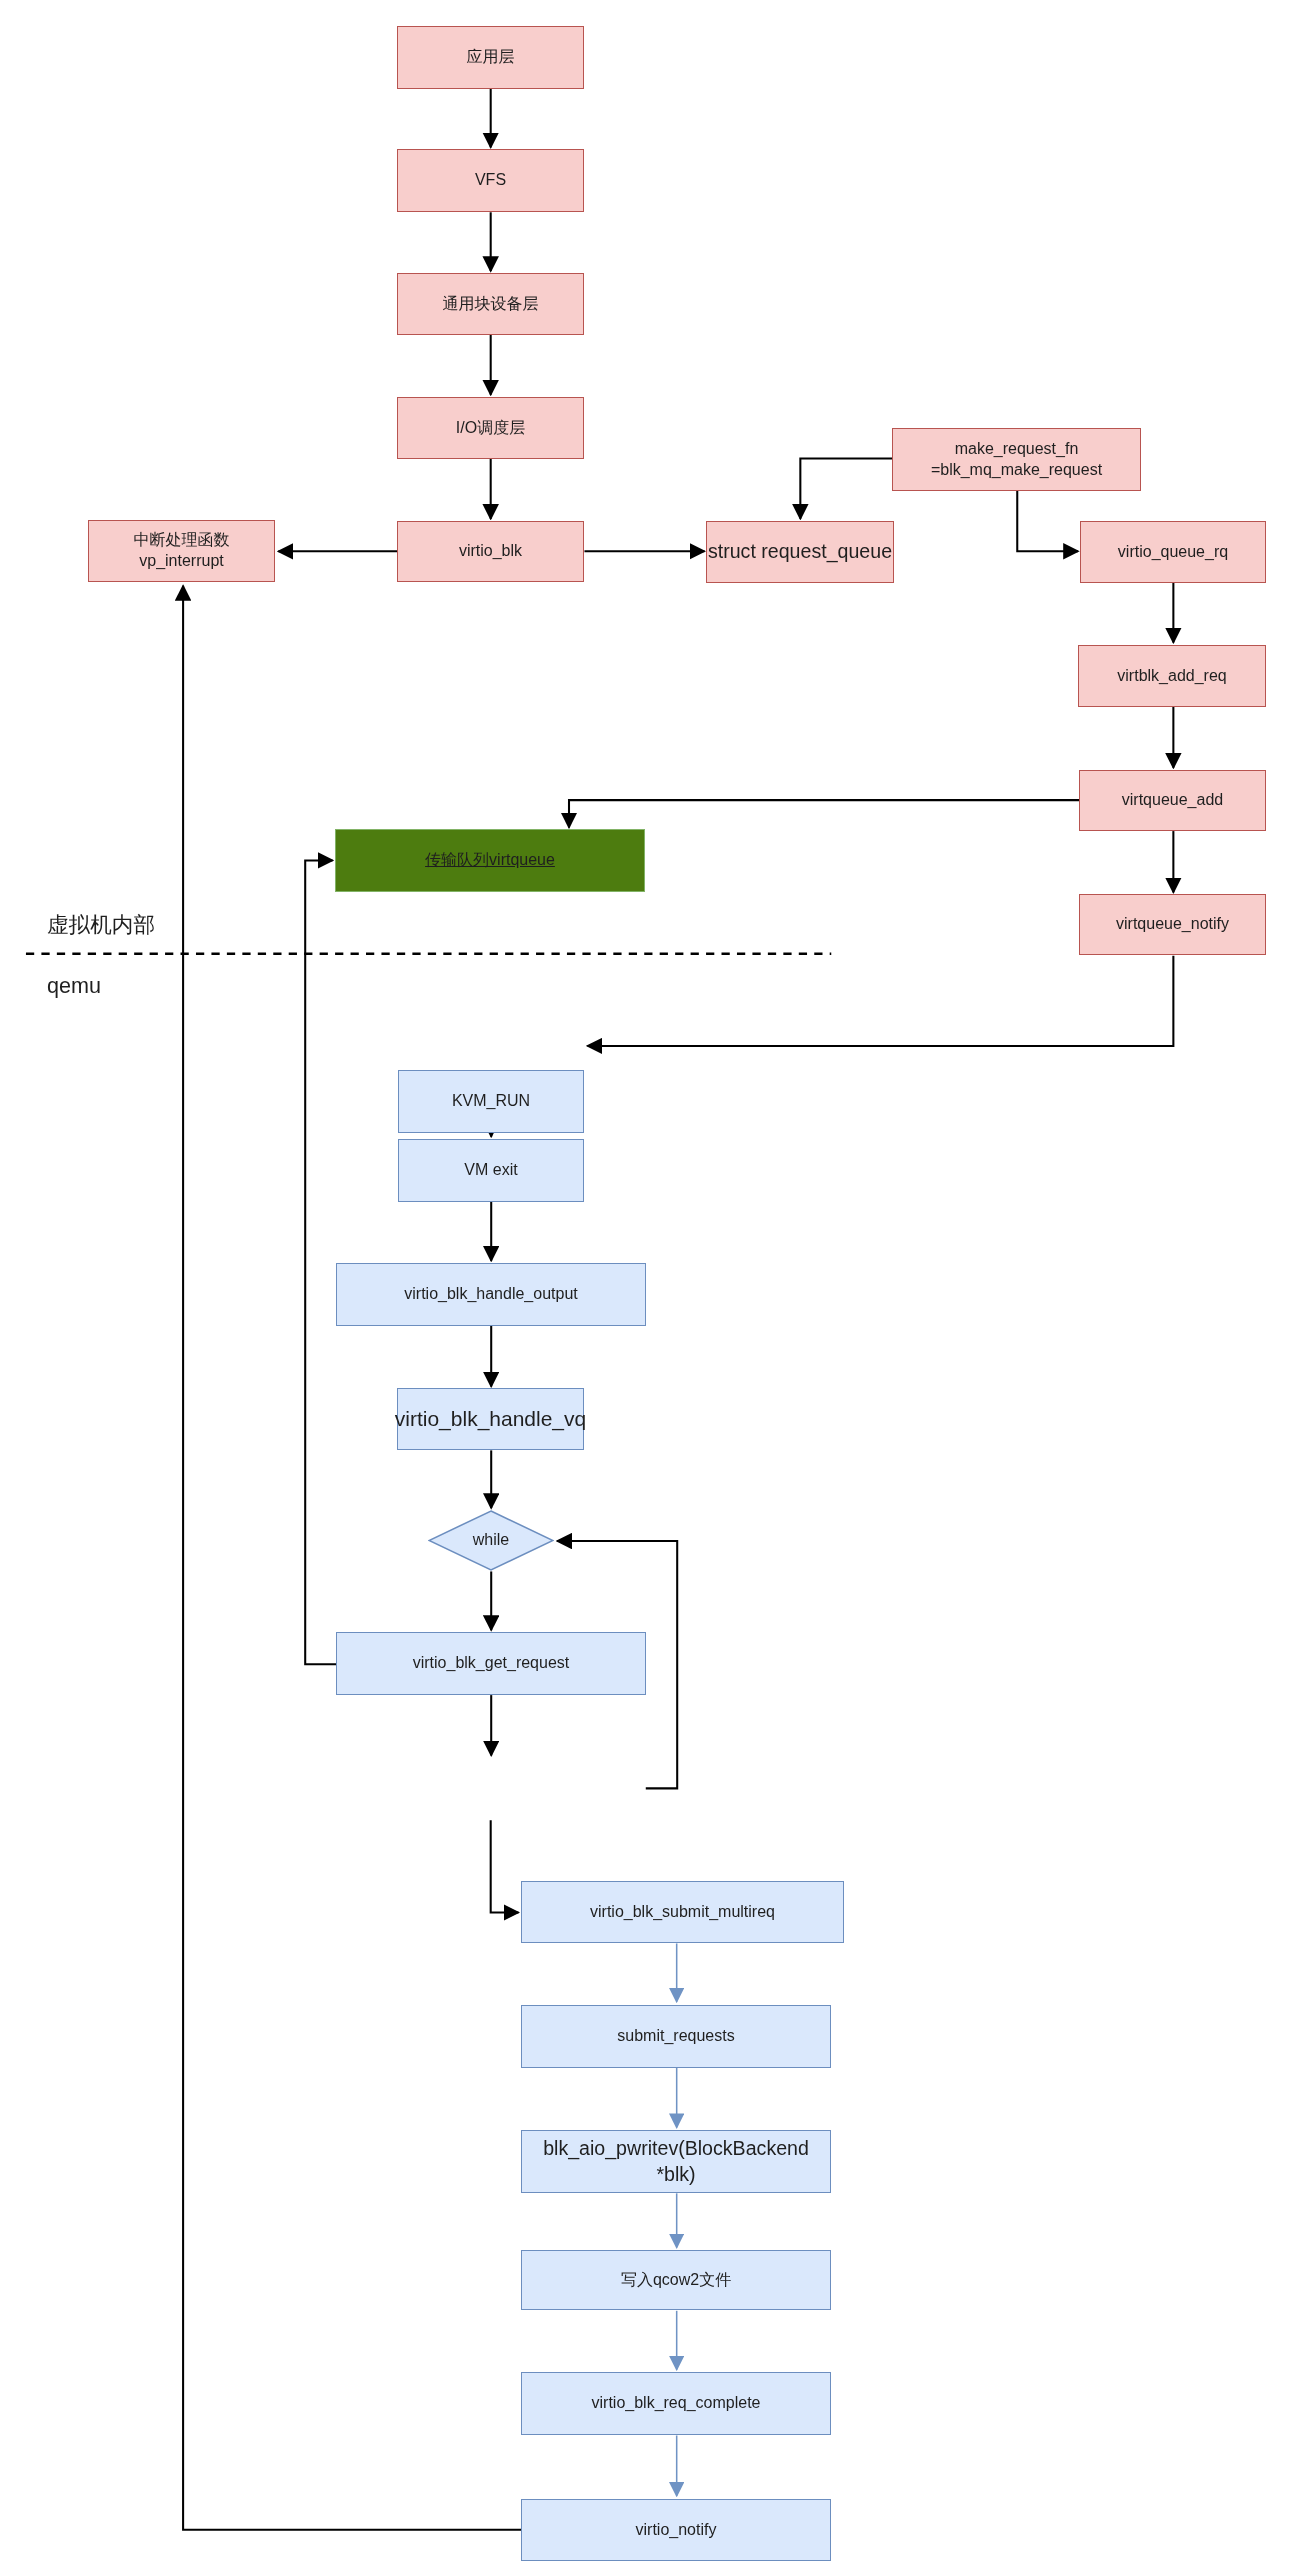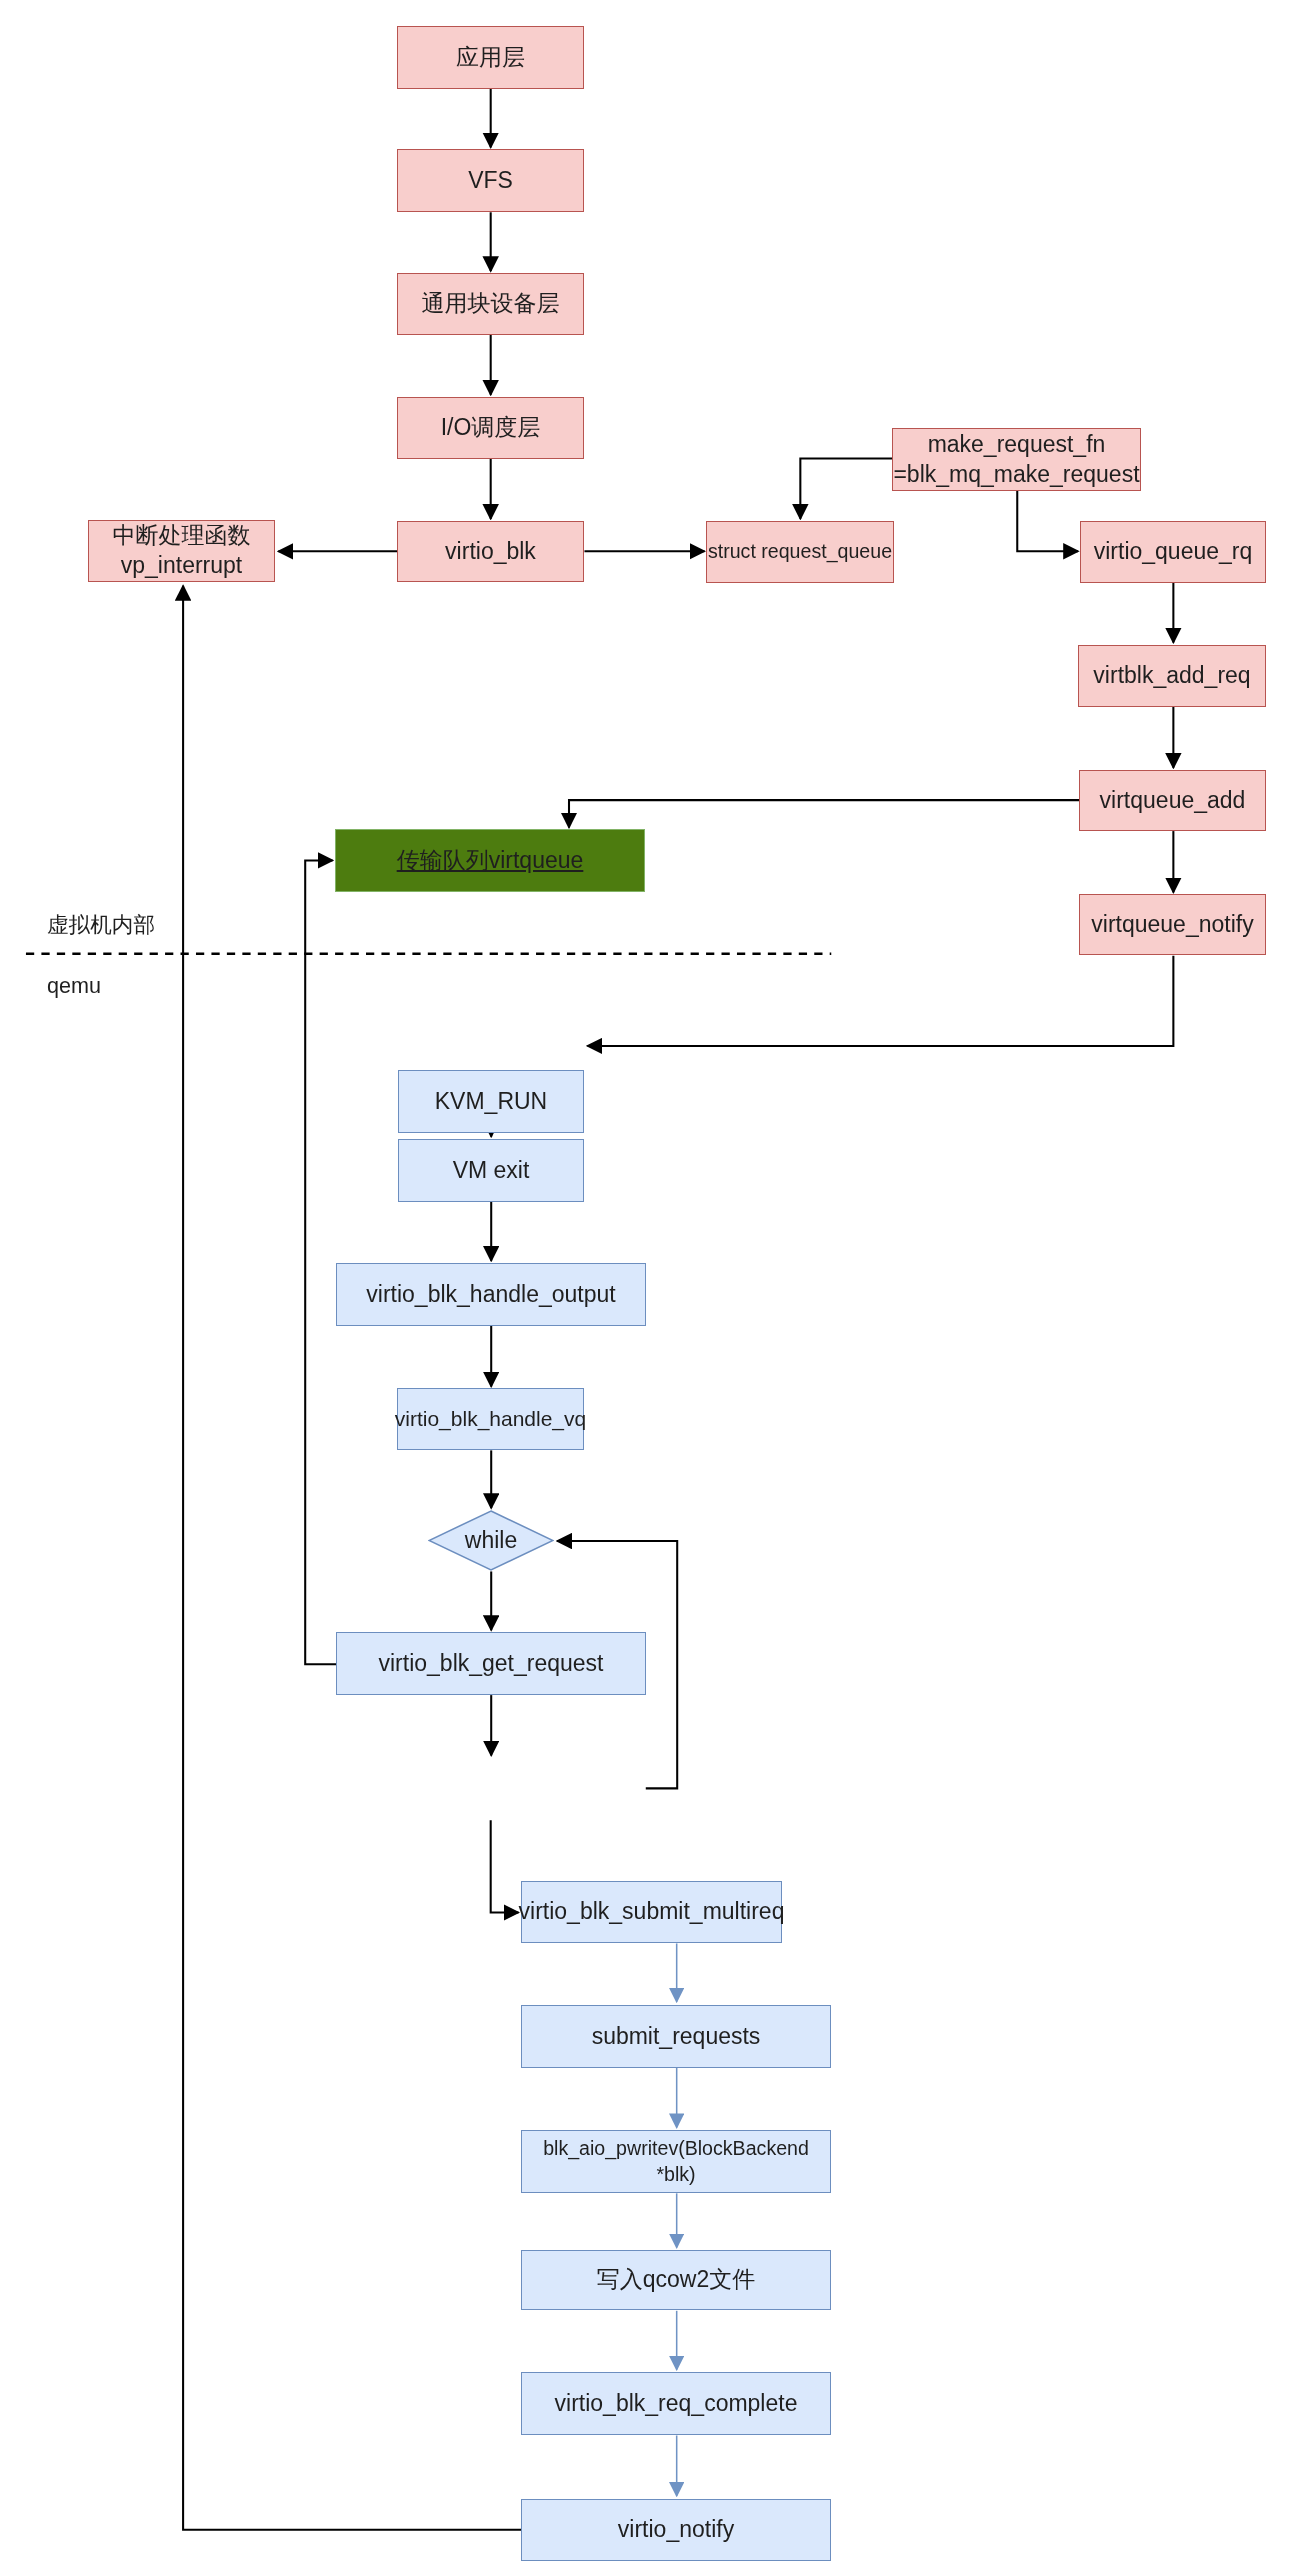--- a/index.html
+++ b/index.html
@@ -3,21 +3,21 @@
 <meta charset="utf-8">
 <style>
   html,body{margin:0;padding:0;background:#ffffff;}
   body{font-family:"Liberation Sans","DejaVu Sans",sans-serif;}
   #canvas{position:relative;width:1290px;height:2588px;background:#ffffff;overflow:hidden;}
   .node{
     position:absolute;
     display:flex;align-items:center;justify-content:center;
     text-align:center;
     box-sizing:border-box;
-    font-size:23px;line-height:1.3;color:#1f1f1f;
+    font-size:16px;line-height:1.3;color:#1f1f1f;
     white-space:pre-line;
   }
   .rect{border:1.5px solid;}
   .pink{background:#f8cecc;border-color:#b85450;}
   .green{background:#4d7c0f;border-color:#82b366;text-decoration:underline;}
   .blue{background:#dae8fc;border-color:#6c8ebf;}
   .diamond{border:none;background:transparent;}
   .diamond svg{position:absolute;left:0;top:0;width:100%;height:100%;}
   .diamond span{position:relative;z-index:2;}
   .region-label{
@@ -160,21 +160,21 @@
       <polygon points="122,2 242,59.5 122,117 2,59.5" fill="#dae8fc" stroke="#6c8ebf" stroke-width="3"></polygon>
     </svg>
     <span>while</span>
   </div>
 
   <div class="node rect blue" style="left:336px;top:1632px;width:310px;height:63px">
     <span>virtio_blk_get_request</span>
   </div>
 
 
-  <div class="node rect blue" style="left:521px;top:1881px;width:261px;height:62px">
+  <div class="node rect blue" style="left:521px;top:1881px;width:323px;height:62px">
     <span>virtio_blk_submit_multireq</span>
   </div>
 
   <div class="node rect blue" style="left:521px;top:2005px;width:310px;height:63px">
     <span>submit_requests</span>
   </div>
 
   <div class="node rect blue" style="left:521px;top:2130px;width:310px;height:63px;font-size:19.6px">
     <span>blk_aio_pwritev(BlockBackend *blk)</span>
   </div>

